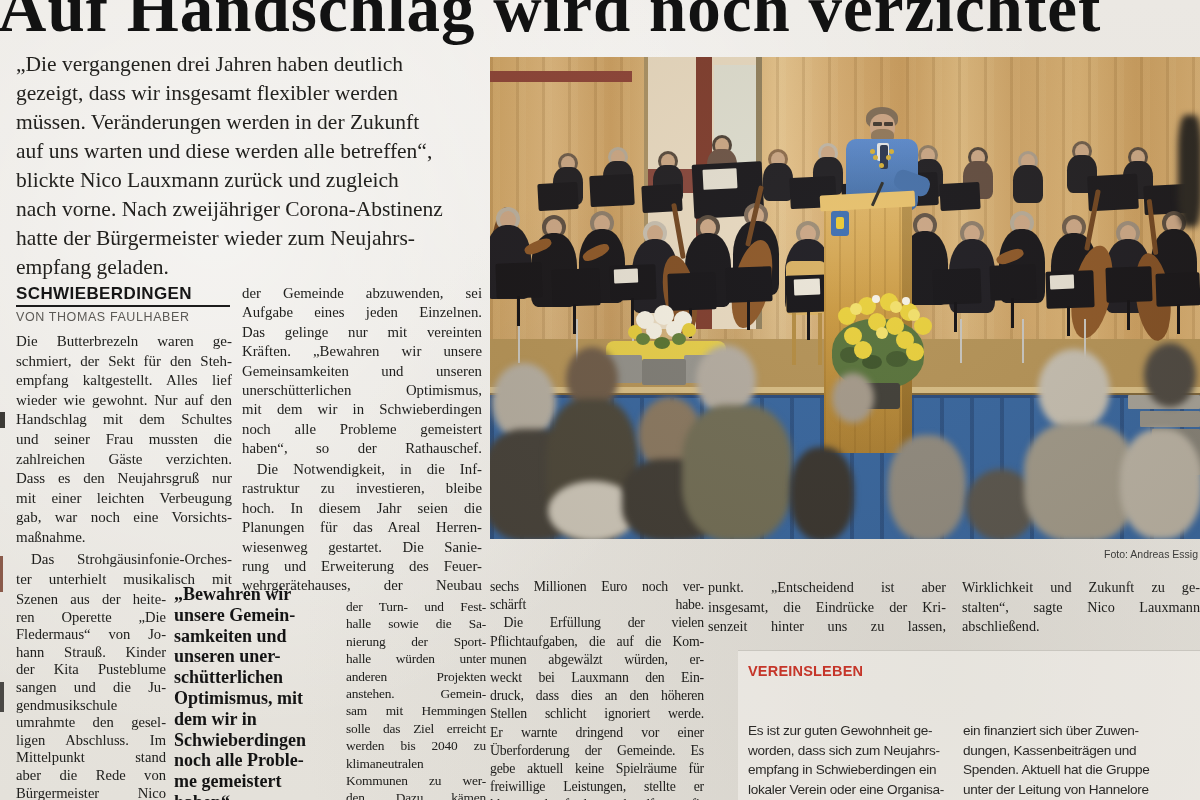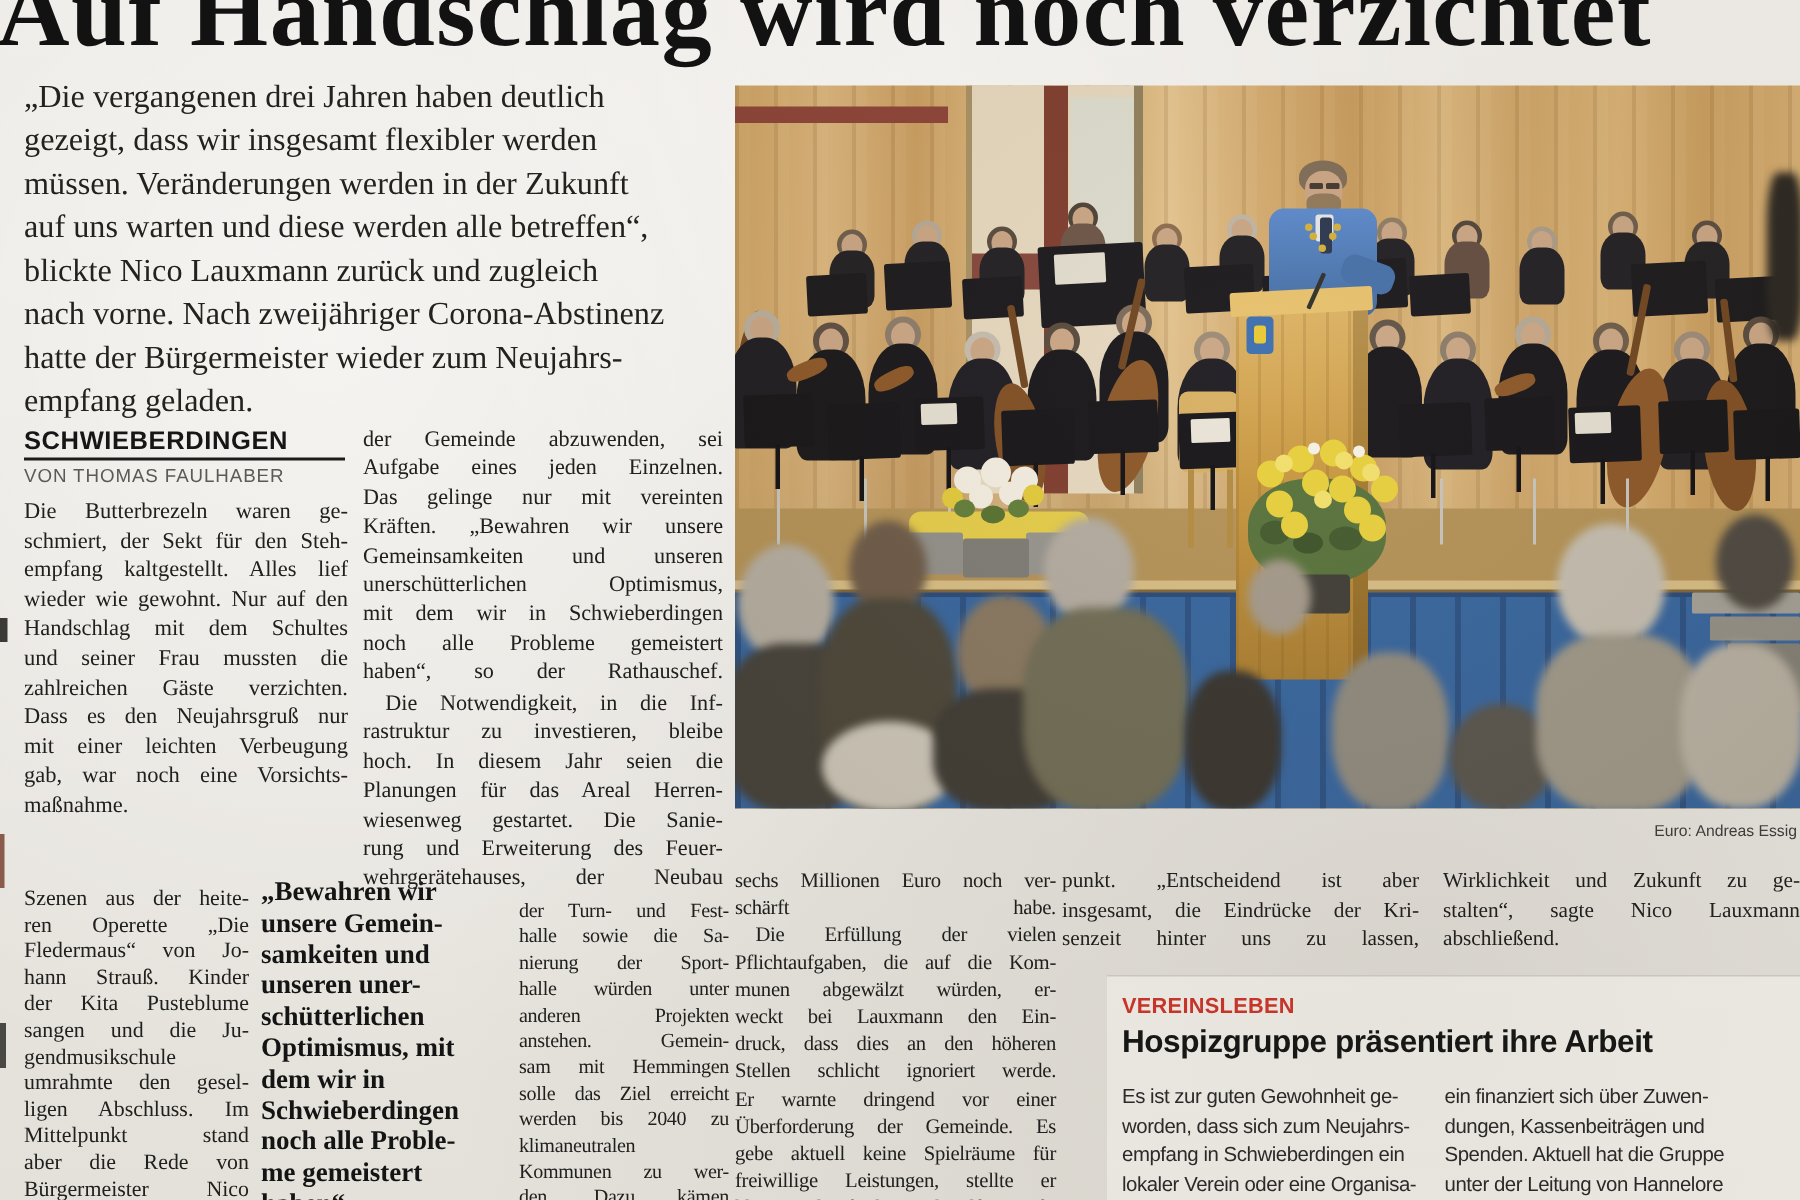--- a/index.html
+++ b/index.html
@@ -78,20 +78,22 @@
 schmiert, der Sekt für den Steh-
 empfang kaltgestellt. Alles lief
 wieder wie gewohnt. Nur auf den
 Handschlag mit dem Schultes
 und seiner Frau mussten die
 zahlreichen Gäste verzichten.
 Dass es den Neujahrsgruß nur
 mit einer leichten Verbeugung
 gab, war noch eine Vorsichts-
 maßnahme.</div>
+  <div class="abs col1b pre just"> Das Strohgäusinfonie-Orches-
+ter unterhielt musikalisch mit</div>
   <div class="abs col1c pre just">Szenen aus der heite-
 ren Operette „Die
 Fledermaus“ von Jo-
 hann Strauß. Kinder
 der Kita Pusteblume
 sangen und die Ju-
 gendmusikschule
 umrahmte den gesel-
 ligen Abschluss. Im
 Mittelpunkt stand
@@ -369,21 +371,21 @@
         <div style="position: absolute; left: 398px; top: 378px; width: 78px; height: 106px; background: rgb(141, 136, 126); border-radius: 45%; transform: rotate(0deg); filter: blur(3px);"></div>
         <div style="position: absolute; left: 476px; top: 412px; width: 70px; height: 72px; background: rgb(85, 82, 76); border-radius: 50%; transform: rotate(0deg); filter: blur(3px);"></div>
         <div style="position: absolute; left: 548px; top: 292px; width: 72px; height: 82px; background: rgb(194, 188, 176); border-radius: 50%; transform: rotate(0deg); filter: blur(3px);"></div>
         <div style="position: absolute; left: 534px; top: 366px; width: 112px; height: 118px; background: rgb(156, 150, 136); border-radius: 40%; transform: rotate(0deg); filter: blur(3px);"></div>
         <div style="position: absolute; left: 630px; top: 372px; width: 82px; height: 110px; background: rgb(181, 175, 163); border-radius: 45%; transform: rotate(0deg); filter: blur(3px);"></div>
         <div style="position: absolute; left: 654px; top: 286px; width: 52px; height: 64px; background: rgb(73, 69, 64); border-radius: 50%; transform: rotate(0deg); filter: blur(3px);"></div>
         <div style="position: absolute; left: 688px; top: 58px; width: 24px; height: 112px; background: rgb(38, 35, 31); border-radius: 30%; transform: rotate(0deg); filter: blur(3px);"></div>
       </div>
   </div>
 
-  <div class="abs credit">Euro: Andreas Essig</div>
+  <div class="abs credit">Foto: Andreas Essig</div>
 
   <div class="abs col3 pre just">sechs Millionen Euro noch ver-
 schärft&nbsp;habe.
  Die Erfüllung der vielen
 Pflichtaufgaben, die auf die Kom-
 munen abgewälzt würden, er-
 weckt bei Lauxmann den Ein-
 druck, dass dies an den höheren
 Stellen schlicht ignoriert werde.
 Er warnte dringend vor einer
@@ -393,21 +395,20 @@
 klar und forderte handfeste fi-</div>
   <div class="abs col5 pre just">Wirklichkeit und Zukunft zu ge-
 stalten“, sagte Nico Lauxmann
 abschließend.</div>
   <div class="abs col4 pre just">punkt. „Entscheidend ist aber
 insgesamt, die Eindrücke der Kri-
 senzeit&nbsp;hinter&nbsp;uns&nbsp;zu&nbsp;lassen,</div>
 
   <div class="abs vbox">
     <div class="abs vlabel">VEREINSLEBEN</div>
-    <div class="abs vtitle">Hospizgruppe präsentiert ihre Arbeit</div>
     <div class="abs vcol-l pre">Es ist zur guten Gewohnheit ge-
 worden, dass sich zum Neujahrs-
 empfang in Schwieberdingen ein
 lokaler Verein oder eine Organisa-
 tion aus dem Ort präsentieren</div>
     <div class="abs vcol-r pre">ein finanziert sich über Zuwen-
 dungen, Kassenbeiträgen und
 Spenden. Aktuell hat die Gruppe
 unter der Leitung von Hannelore
 Häring und Thomas Thiel 16 eh-</div>

